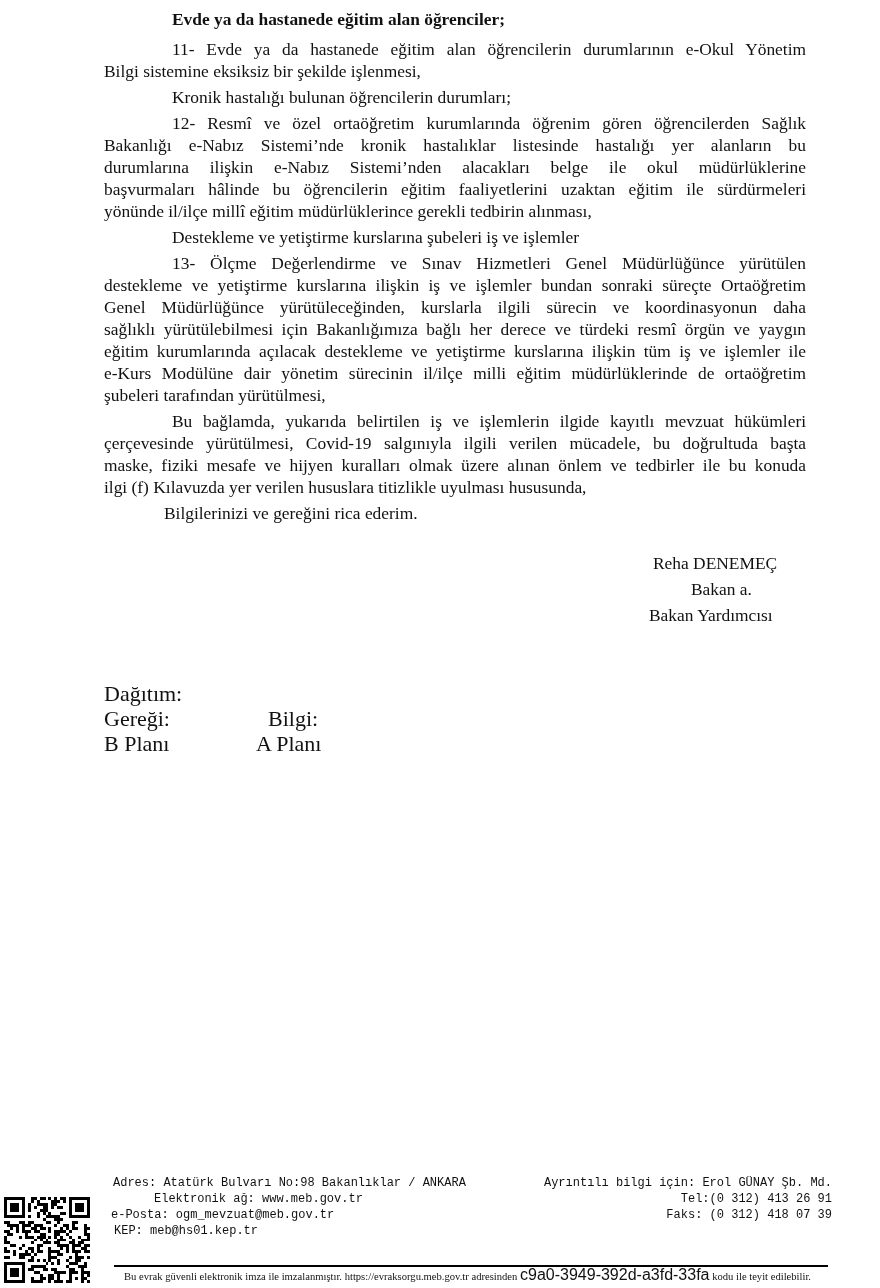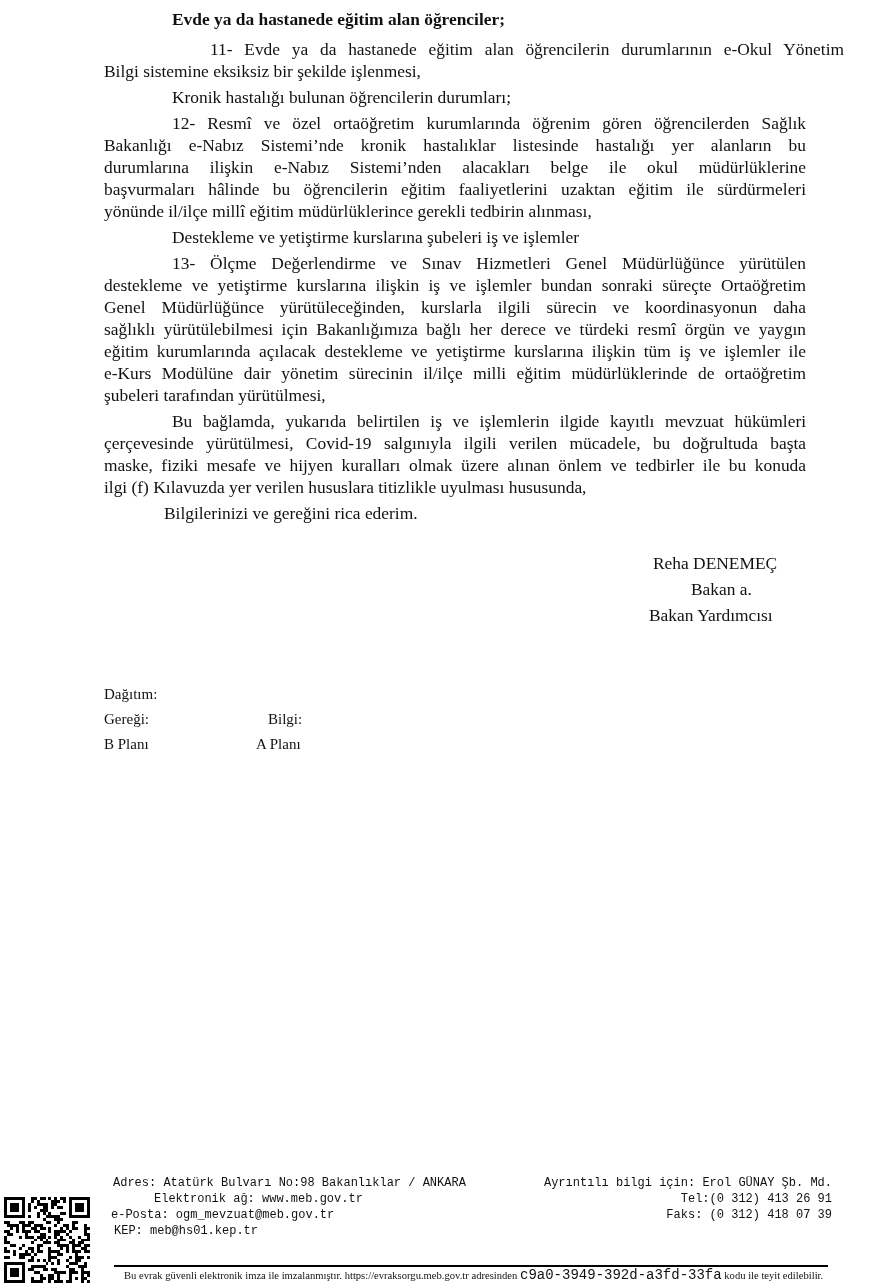--- a/index.html
+++ b/index.html
@@ -7,34 +7,34 @@
     width: 880px; height: 1288px; position: relative; overflow: hidden;
     font-family: "Liberation Serif", serif; color: #111;
   }
   .line {
     position: absolute; left: 104px; width: 702px;
     font-size: 17.4px; line-height: 22px; white-space: nowrap;
   }
   .just { text-align: justify; text-align-last: justify; }
   .indent { left: 172px; width: 634px; }
   .sig { position: absolute; font-size: 17.4px; line-height: 22px; white-space: nowrap; text-align: right; }
-  .dist { position: absolute; font-size: 15px; line-height: 22px; white-space: nowrap; }
+  .dist { position: absolute; font-size: 22px; line-height: 22px; white-space: nowrap; }
   .foot { position: absolute; font-size: 12px; line-height: 15px; white-space: nowrap; font-family: Liberation Mono, monospace; }
   .foot-right { text-align: center; }
   .hr { position: absolute; left: 114px; width: 714px; top: 1265px; height: 2px; background: #000; }
   .verify { position: absolute; left: 124px; top: 1268px; font-size: 10.6px; line-height: 14px; white-space: nowrap; }
-  .verify .code { font-family: Liberation Mono, monospace; font-size: 14px; }
+  .verify .code { font-family: Liberation Sans, sans-serif; font-size: 16px; }
   .qr { position: absolute; left: 4px; top: 1197px; width: 86px; height: 86px; }
 </style>
 </head>
 <body>
 
 <div id="body-lines">
     <div class="line indent" style="top: 8px; font-weight: bold;">Evde ya da hastanede eğitim alan öğrenciler;</div>
-    <div class="line indent just" style="top: 38px; margin-left: 38px;">11- Evde ya da hastanede eğitim alan öğrencilerin durumlarının e-Okul Yönetim</div>
+    <div class="line indent just" style="top: 38px;">11- Evde ya da hastanede eğitim alan öğrencilerin durumlarının e-Okul Yönetim</div>
     <div class="line" style="top: 60px;">Bilgi sistemine eksiksiz bir şekilde işlenmesi,</div>
     <div class="line indent" style="top: 86px;">Kronik hastalığı bulunan öğrencilerin durumları;</div>
     <div class="line indent just" style="top: 112px;">12- Resmî ve özel ortaöğretim kurumlarında öğrenim gören öğrencilerden Sağlık</div>
     <div class="line just" style="top: 134px;">Bakanlığı e-Nabız Sistemi’nde kronik hastalıklar listesinde hastalığı yer alanların bu</div>
     <div class="line just" style="top: 156px;">durumlarına ilişkin e-Nabız Sistemi’nden alacakları belge ile okul müdürlüklerine</div>
     <div class="line just" style="top: 178px;">başvurmaları hâlinde bu öğrencilerin eğitim faaliyetlerini uzaktan eğitim ile sürdürmeleri</div>
     <div class="line" style="top: 200px;">yönünde il/ilçe millî eğitim müdürlüklerince gerekli tedbirin alınması,</div>
     <div class="line indent" style="top: 226px;">Destekleme ve yetiştirme kurslarına şubeleri iş ve işlemler</div>
     <div class="line indent just" style="top: 252px;">13- Ölçme Değerlendirme ve Sınav Hizmetleri Genel Müdürlüğünce yürütülen</div>
     <div class="line just" style="top: 274px;">destekleme ve yetiştirme kurslarına ilişkin iş ve işlemler bundan sonraki süreçte Ortaöğretim</div>

